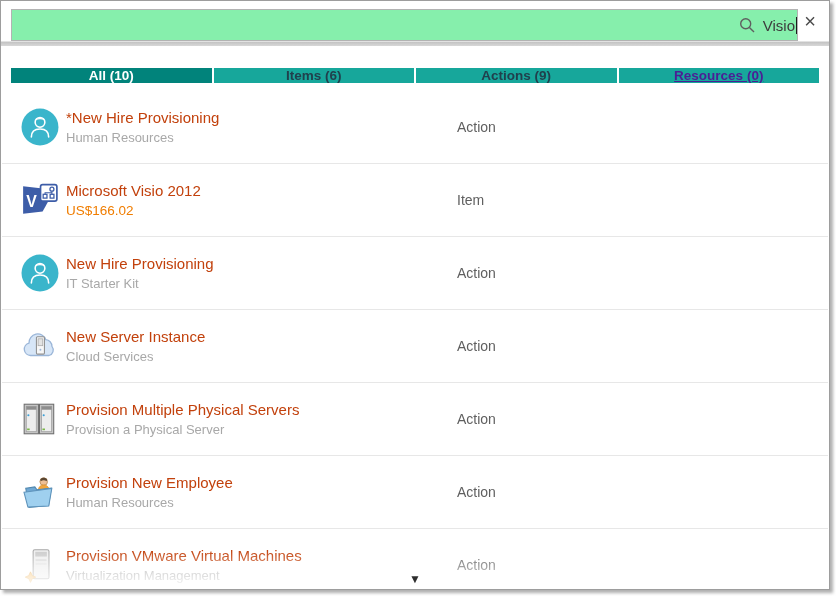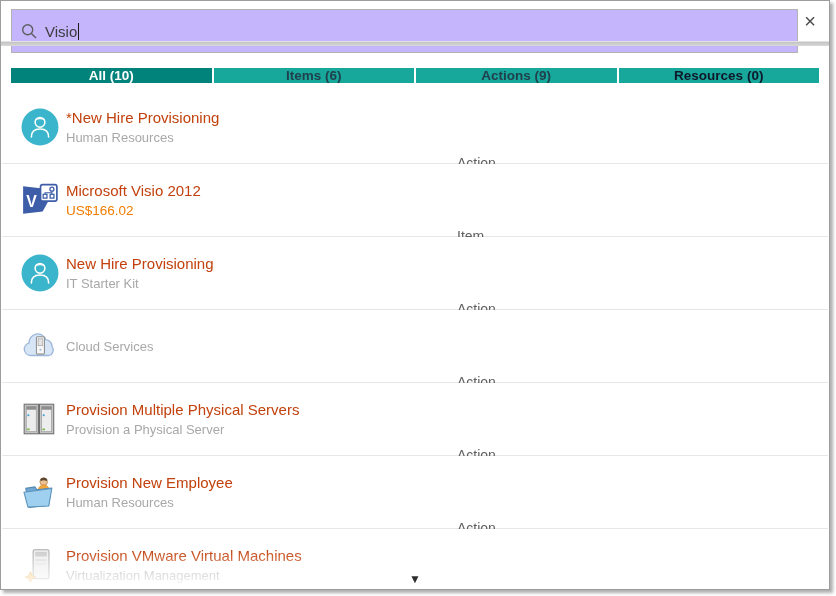--- a/index.html
+++ b/index.html
@@ -4,54 +4,54 @@
 <style>
   * { box-sizing: border-box; margin: 0; padding: 0; }
   html,body { width:836px; height:596px; background:#fff; overflow:hidden;
     font-family:"Liberation Sans", sans-serif; }
   .window { position:absolute; left:0; top:0; width:830px; height:590px;
     background:#fff; border:1px solid #9d9d9d;
     box-shadow:3px 3px 3px rgba(110,110,110,.55); }
 
   
   .header { position:relative; height:40px; background:#fff; }
-  .searchbox { position:absolute; left:10px; top:8px; width:787px; height:44px;
-    border:1px solid #b3b3b3; background:#c4b5fd; display:flex; align-items:center; }
+  .searchbox { position:absolute; left:10px; top:8px; width:787px; height:32px;
+    border:1px solid #b3b3b3; background:#86efac; display:flex; align-items:center;justify-content:flex-end; }
   .search-icon-svg { margin-left:9px; flex:0 0 auto; }
   .search-text { margin-left:8px; font-size:15px; color:#3c3c3c; }
   .caret { width:1px; height:17px; background:#1a1a1a; margin-left:1px;
     animation:blink 1s steps(1) infinite; }
   @keyframes blink { 50% { opacity:0; } }
   .close-btn { position:absolute; right:6px; top:7px; width:26px; height:26px;
     display:flex; align-items:center; justify-content:center;
     font-size:20px; color:#4a4a4a; cursor:pointer; }
   .header-divider { position:absolute; top:40px; left:0; width:100%; height:5px;
     background:linear-gradient(#c3c3c3,#d8d8d8); border-top:1px solid #e2e2e2; }
 
   
   .tabbar { position:absolute; top:54px; left:10px; right:10px; height:28px;
     display:flex; gap:2px;align-items:flex-end; }
   .tab { flex:1 1 0; display:flex; align-items:center; justify-content:center;
     background:#17a79b; color:#20404d; font-size:13.5px; font-weight:700;
     cursor:pointer; user-select:none; }
   .tab.active { background:#01837b; color:#ffffff; }
-  .tab.disabled { color:#0f172a; }
+  .tab.disabled { color:#4c1d95;text-decoration:underline; }
 
   
   .list { position:absolute; top:90px; left:1px; right:1px; bottom:1px; overflow:hidden; }
   .row { position:relative; height:73px; border-bottom:1px solid #e7e7e7; background:#fff; }
   .row-icon { position:absolute; left:19px; top:50%; transform:translateY(-50%);
     width:38px; height:38px; }
   .row-icon svg { width:38px; height:38px; display:block; }
   .textcol { position:absolute; left:64px; top:50%; transform:translateY(-50%); }
   .title { font-size:15px; color:#c2410c; margin-bottom:4px; white-space:nowrap; }
   .subtitle { font-size:13px; color:#a8a8a8; white-space:nowrap; }
   .price { font-size:13.5px; color:#f07d00; white-space:nowrap; }
   .type { position:absolute; left:455px; top:50%; transform:translateY(-50%);
-    font-size:14px; color:#5f5f5f;margin-top:36px; }
+    font-size:14px; color:#5f5f5f; }
 
   
   .fade { position:absolute; left:1px; right:1px; bottom:1px; height:38px;
     background:linear-gradient(rgba(255,255,255,0), rgba(255,255,255,.93));
     pointer-events:none; z-index:4; }
   .scroll-more { position:absolute; left:50%; transform:translateX(-50%); bottom:4px;
     color:#2e2e2e; font-size:12px; z-index:5; cursor:pointer; line-height:1; }
 </style>
 </head>
 <body>
@@ -130,20 +130,21 @@
       <div class="row">
         <span class="row-icon">
           <svg viewBox="0 0 36 36">
     <path d="M9 27a6 6 0 0 1-1.4-11.8A8.2 8.2 0 0 1 23.5 12a6.3 6.3 0 0 1 5.8 6.3A5.4 5.4 0 0 1 26.5 27z" fill="#d7e6f7" stroke="#9bb6d8" stroke-width="1.2"></path>
     <rect x="14.6" y="9.2" width="7.6" height="16.5" rx="1" fill="#f7f7f7" stroke="#8f8f8f" stroke-width="1"></rect>
     <rect x="16.2" y="11.2" width="4.4" height="6.5" fill="#e3e3e3" stroke="#a8a8a8" stroke-width="0.7"></rect>
     <circle cx="18.4" cy="21.5" r="0.9" fill="#9bb6d8"></circle>
   </svg>
         </span>
         <div class="textcol">
+          <div class="title">New Server Instance</div>
           <div class="subtitle">Cloud Services</div>
         </div>
         <span class="type">Action</span>
       </div>
       <div class="row">
         <span class="row-icon">
           <svg viewBox="0 0 36 36">
     <g>
       <rect x="3" y="4" width="13.5" height="28" fill="#c7c7c7" stroke="#6e6e6e" stroke-width="1"></rect>
       <rect x="5" y="6" width="9.5" height="24" fill="#ededed" stroke="#a3a3a3" stroke-width="0.8"></rect>

